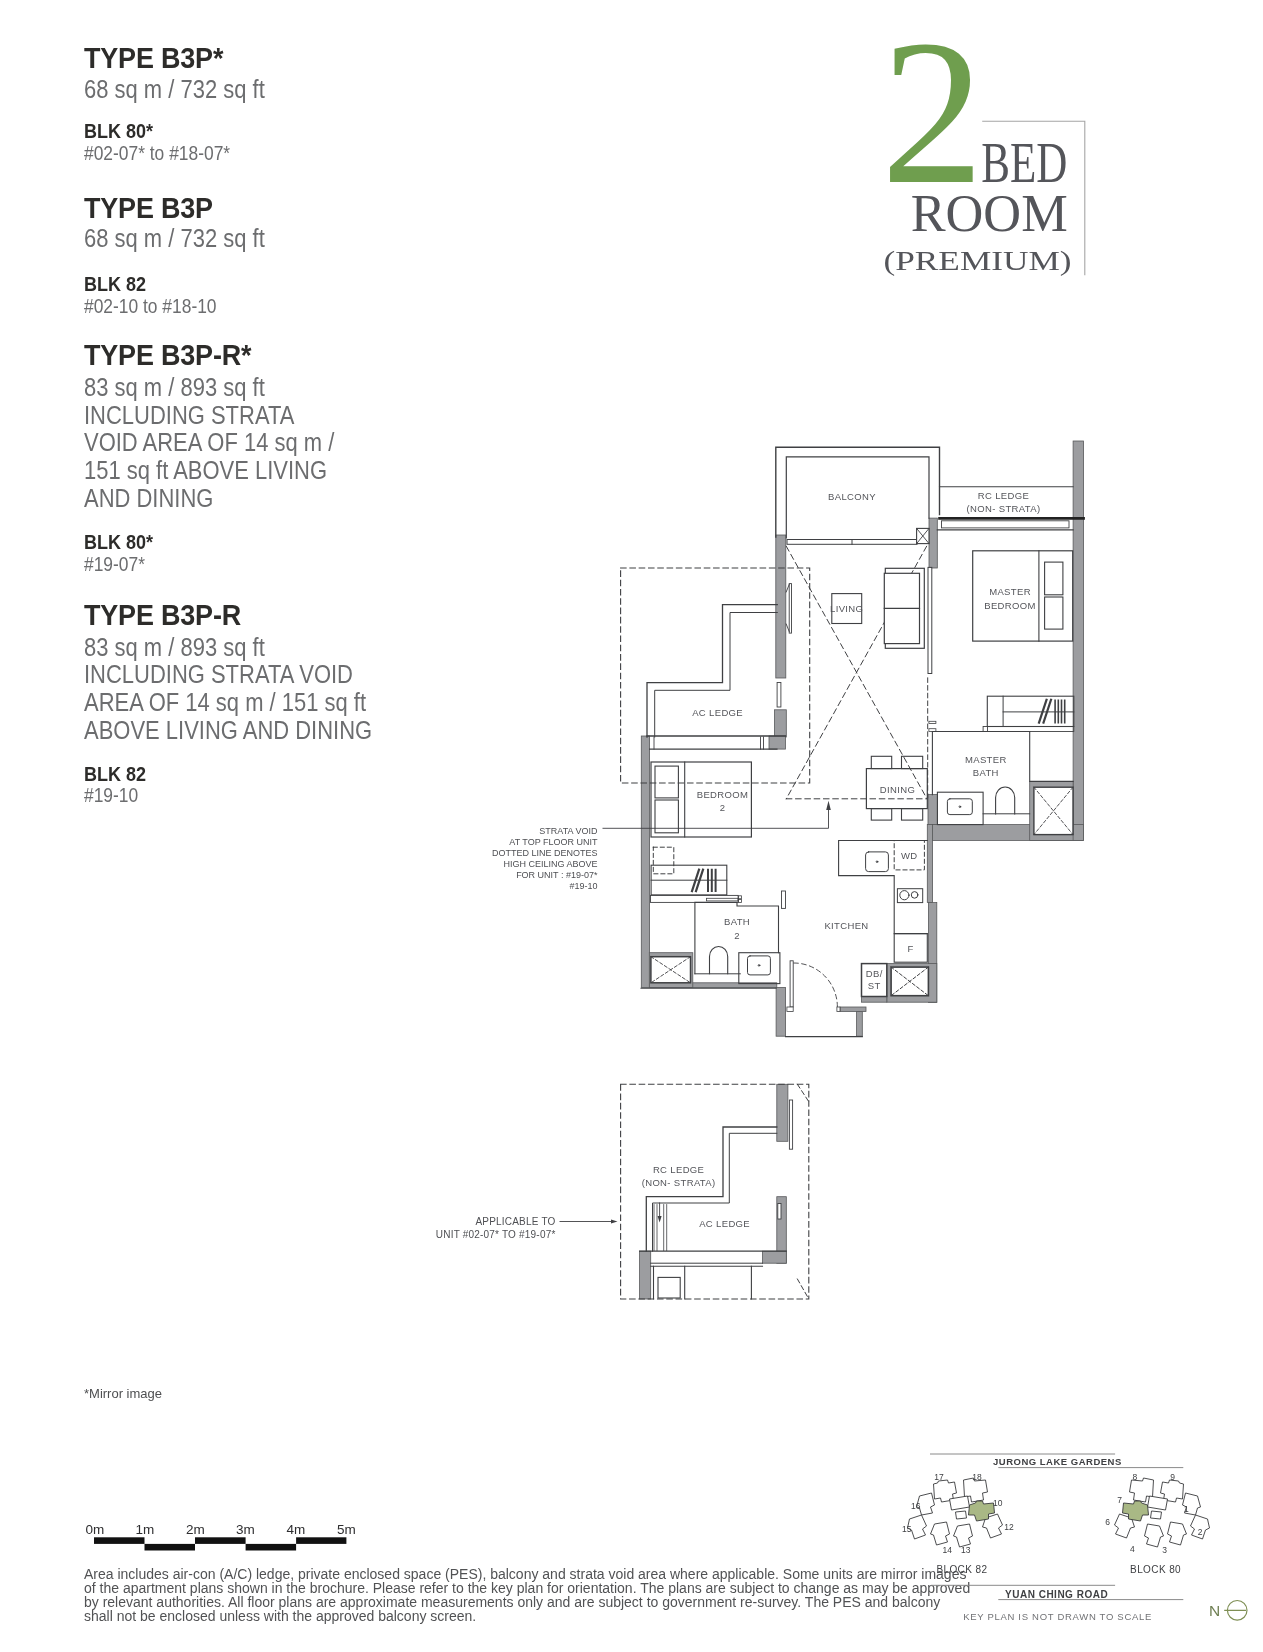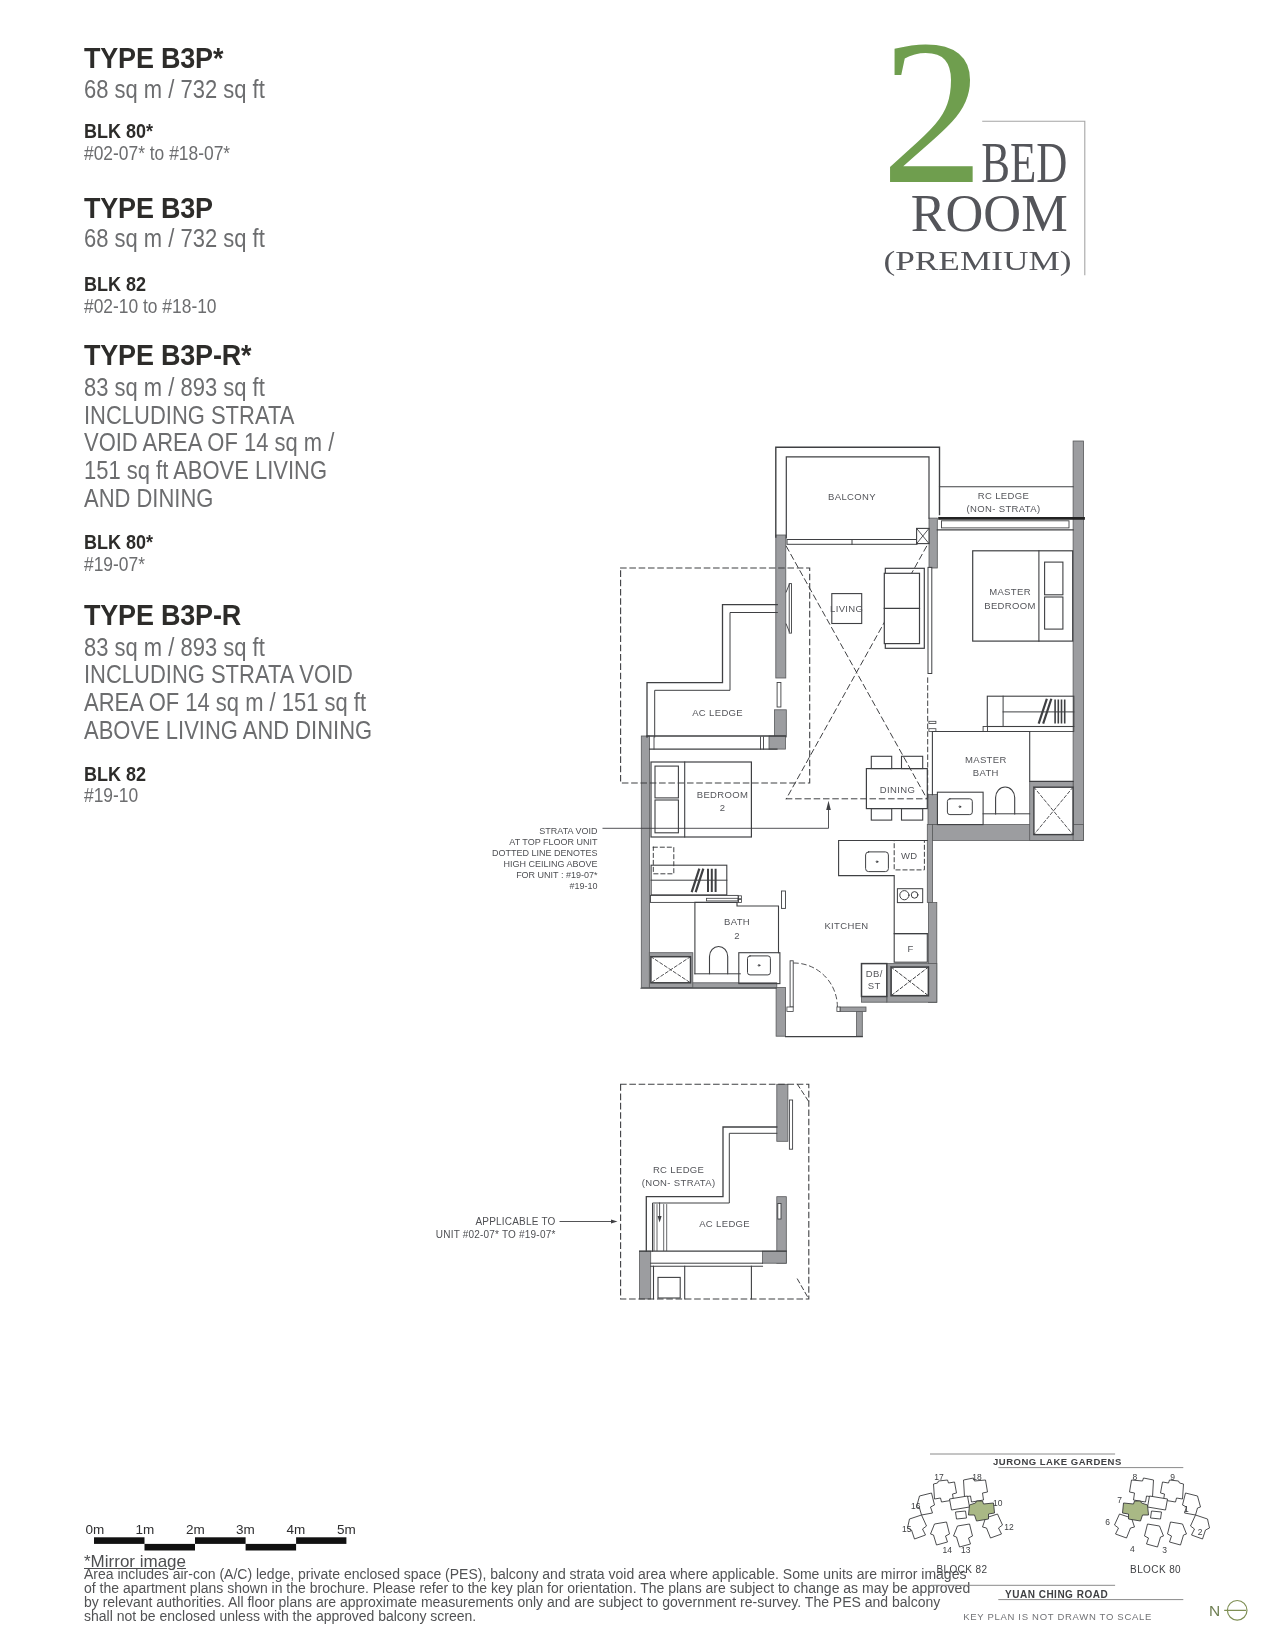--- a/index.html
+++ b/index.html
@@ -44,21 +44,21 @@
 <div class="un" style="top:554px;">#19-07*</div>
 
 <div class="t" style="top:600.5px;">TYPE B3P-R</div>
 
 <div class="b" style="top:633.5px;">83 sq m / 893 sq ft<br>INCLUDING STRATA VOID<br>AREA OF 14 sq m / 151 sq ft<br>ABOVE LIVING AND DINING</div>
 
 <div class="blk" style="top:764px;">BLK 82</div>
 
 <div class="un" style="top:785px;">#19-10</div>
 
-<div style="position:absolute;left:84px;top:1552px;font-size:17px;color:#4e4f51;text-decoration:underline;">*Mirror image</div>
+<div style="position:absolute;left:84px;top:1386px;font-size:13px;color:#4e4f51;">*Mirror image</div>
 
 <div style="position:absolute;left:84px;top:1568px;font-size:14px;line-height:13.9px;color:#515254;white-space:nowrap;">
 Area includes air-con (A/C) ledge, private enclosed space (PES), balcony and strata void area where applicable. Some units are mirror images<br>
 of the apartment plans shown in the brochure. Please refer to the key plan for orientation. The plans are subject to change as may be approved<br>
 by relevant authorities. All floor plans are approximate measurements only and are subject to government re-survey. The PES and balcony<br>
 shall not be enclosed unless with the approved balcony screen.</div>
 
 <svg width="1263" height="1652" viewBox="0 0 1263 1652">
 
 <g style="font-family:&quot;Liberation Serif&quot;,serif">

